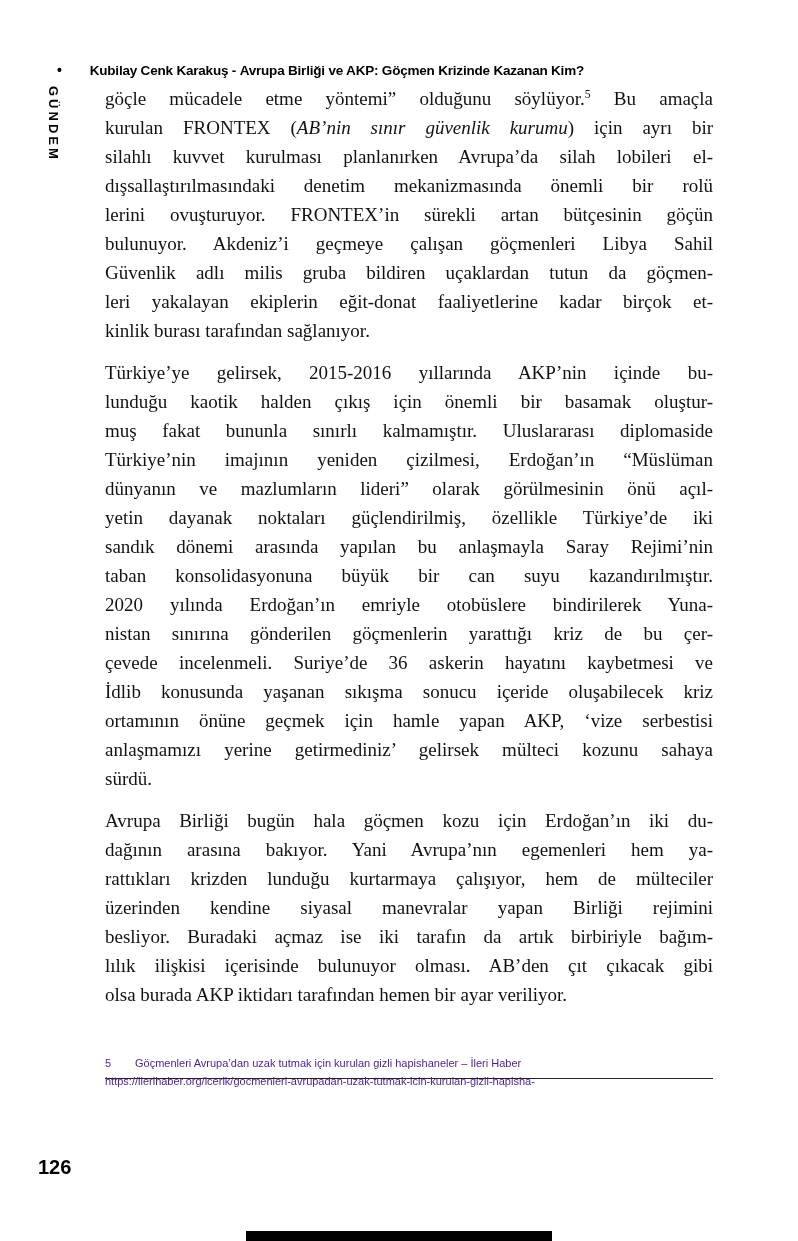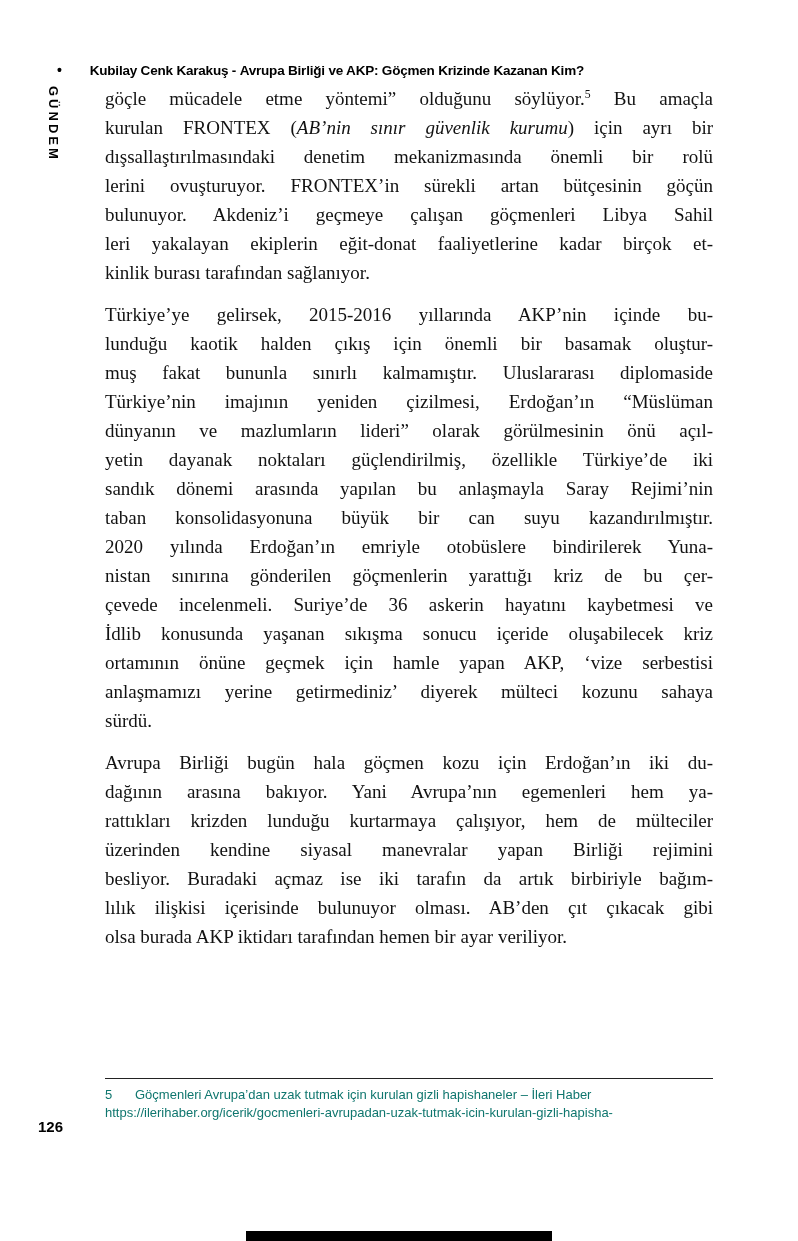--- a/index.html
+++ b/index.html
@@ -46,30 +46,30 @@
     text-align-last:left;
   }
   .line sup{font-size:0.62em;vertical-align:super;line-height:0;}
   .line i{}
   
   .footnote-rule{
     position:absolute;left:105px;top:1078px;width:608px;
     border-top:1.5px solid #222;
   }
   .footnote{
-    position:absolute;left:105px;top:1086px;width:620px;
+    position:absolute;left:105px;top:1054px;width:620px;
     font-family:"Liberation Sans", sans-serif;
-    font-size:13px;line-height:18px;color:#0f766e;
+    font-size:11px;line-height:18px;color:#4c1d95;
   }
   .footnote .fn-number{display:inline-block;width:30px;}
   
   .page-number{
-    position:absolute;left:38px;top:1118px;
+    position:absolute;left:38px;top:1156px;
     font-family:"Liberation Sans", sans-serif;
-    font-weight:800;font-size:15px;color:#000;
+    font-weight:800;font-size:20px;color:#000;
   }
   
   .bottom-bar{
     position:absolute;left:50%;bottom:0;transform:translateX(-50%);
     width:306px;height:10px;background:#000;
   }
 </style>
 </head>
 <body>
 
@@ -78,41 +78,43 @@
   <div class="header">
     <span class="bullet">•</span><span class="author">Kubilay Cenk Karakuş - </span><span class="title">Avrupa Birliği ve AKP: Göçmen Krizinde Kazanan Kim?</span>
   </div>
 
   <div class="gundem">GÜNDEM</div>
 
   <div class="body-text">
       <div class="para">
         <div class="line">göçle mücadele etme yöntemi” olduğunu söylüyor.<sup>5</sup> Bu amaçla</div>
         <div class="line">kurulan FRONTEX (<i>AB’nin sınır güvenlik kurumu</i>) için ayrı bir</div>
+        <div class="line">silahlı kuvvet kurulması planlanırken Avrupa’da silah lobileri el-</div>
         <div class="line">dışsallaştırılmasındaki denetim mekanizmasında önemli bir rolü</div>
         <div class="line">lerini ovuşturuyor. FRONTEX’in sürekli artan bütçesinin göçün</div>
         <div class="line">bulunuyor. Akdeniz’i geçmeye çalışan göçmenleri Libya Sahil</div>
+        <div class="line">Güvenlik adlı milis gruba bildiren uçaklardan tutun da göçmen-</div>
         <div class="line">leri yakalayan ekiplerin eğit-donat faaliyetlerine kadar birçok et-</div>
         <div class="line line-last">kinlik burası tarafından sağlanıyor.</div>
       </div>
       <div class="para">
         <div class="line">Türkiye’ye gelirsek, 2015-2016 yıllarında AKP’nin içinde bu-</div>
         <div class="line">lunduğu kaotik halden çıkış için önemli bir basamak oluştur-</div>
         <div class="line">muş fakat bununla sınırlı kalmamıştır. Uluslararası diplomaside</div>
         <div class="line">Türkiye’nin imajının yeniden çizilmesi, Erdoğan’ın “Müslüman</div>
         <div class="line">dünyanın ve mazlumların lideri” olarak görülmesinin önü açıl-</div>
         <div class="line">yetin dayanak noktaları güçlendirilmiş, özellikle Türkiye’de iki</div>
         <div class="line">sandık dönemi arasında yapılan bu anlaşmayla Saray Rejimi’nin</div>
         <div class="line">taban konsolidasyonuna büyük bir can suyu kazandırılmıştır.</div>
         <div class="line">2020 yılında Erdoğan’ın emriyle otobüslere bindirilerek Yuna-</div>
         <div class="line">nistan sınırına gönderilen göçmenlerin yarattığı kriz de bu çer-</div>
         <div class="line">çevede incelenmeli. Suriye’de 36 askerin hayatını kaybetmesi ve</div>
         <div class="line">İdlib konusunda yaşanan sıkışma sonucu içeride oluşabilecek kriz</div>
         <div class="line">ortamının önüne geçmek için hamle yapan AKP, ‘vize serbestisi</div>
-        <div class="line">anlaşmamızı yerine getirmediniz’ diyerek mülteci kozunu sahaya</div>
+        <div class="line">anlaşmamızı yerine getirmediniz’ gelirsek mülteci kozunu sahaya</div>
         <div class="line line-last">sürdü.</div>
       </div>
       <div class="para">
         <div class="line">Avrupa Birliği bugün hala göçmen kozu için Erdoğan’ın iki du-</div>
         <div class="line">dağının arasına bakıyor. Yani Avrupa’nın egemenleri hem ya-</div>
         <div class="line">rattıkları krizden lunduğu kurtarmaya çalışıyor, hem de mülteciler</div>
         <div class="line">üzerinden kendine siyasal manevralar yapan Birliği rejimini</div>
         <div class="line">besliyor. Buradaki açmaz ise iki tarafın da artık birbiriyle bağım-</div>
         <div class="line">lılık ilişkisi içerisinde bulunuyor olması. AB’den çıt çıkacak gibi</div>
         <div class="line line-last">olsa burada AKP iktidarı tarafından hemen bir ayar veriliyor.</div>

